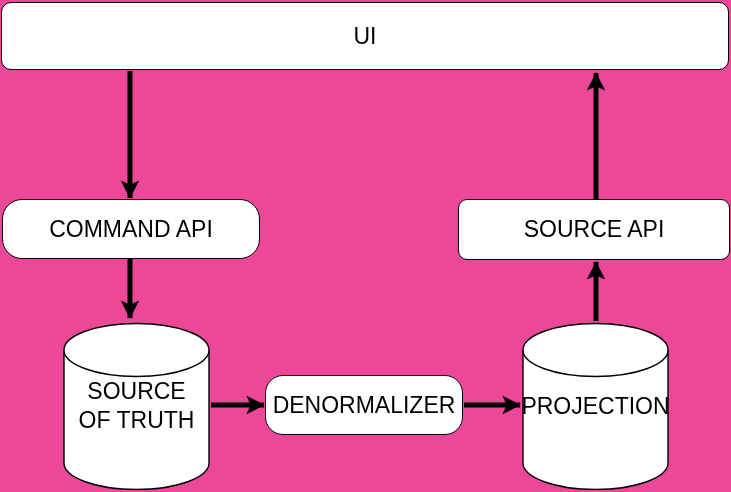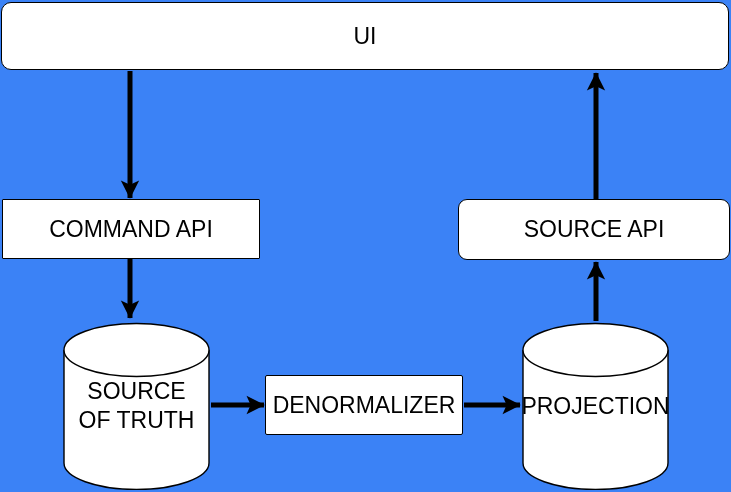--- a/index.html
+++ b/index.html
@@ -5,42 +5,42 @@
   html, body {
     margin: 0;
     padding: 0;
     background: #ffffff;
     font-family: "Liberation Sans", sans-serif;
   }
   .canvas {
     position: relative;
     width: 731px;
     height: 492px;
-    background: #3b82f6;
+    background: #ec4899;
     overflow: hidden;
     color: #000000;
   }
   .node {
     position: absolute;
     box-sizing: border-box;
     display: flex;
     align-items: center;
     justify-content: center;
     background: #ffffff;
     border: 1.5px solid #000000;
     font-size: 23px;
     line-height: 29px;
     text-align: center;
     white-space: nowrap;
     color: #000000;
   }
   .node-ui           { left: 1px;   top: 2px;   width: 728px; height: 68px; border-radius: 10px; }
-  .node-command-api  { left: 2px;   top: 199px; width: 258px; height: 60px; border-radius: 1px; }
+  .node-command-api  { left: 2px;   top: 199px; width: 258px; height: 60px; border-radius: 20px; }
   .node-query-api    { left: 458px; top: 199px; width: 272px; height: 61px; border-radius: 9px; }
-  .node-denormalizer { left: 265px; top: 375px; width: 198px; height: 60px; border-radius: 2px; }
+  .node-denormalizer { left: 265px; top: 375px; width: 198px; height: 60px; border-radius: 18px; }
   .cylinder {
     position: absolute;
     width: 147px;
     height: 168px;
     background: transparent;
   }
   .cylinder-source-of-truth { left: 63px;  top: 322px; padding-left: 40px; }
   .cylinder-projection      { left: 522px; top: 322px; }
   .cylinder svg {
     position: absolute;

